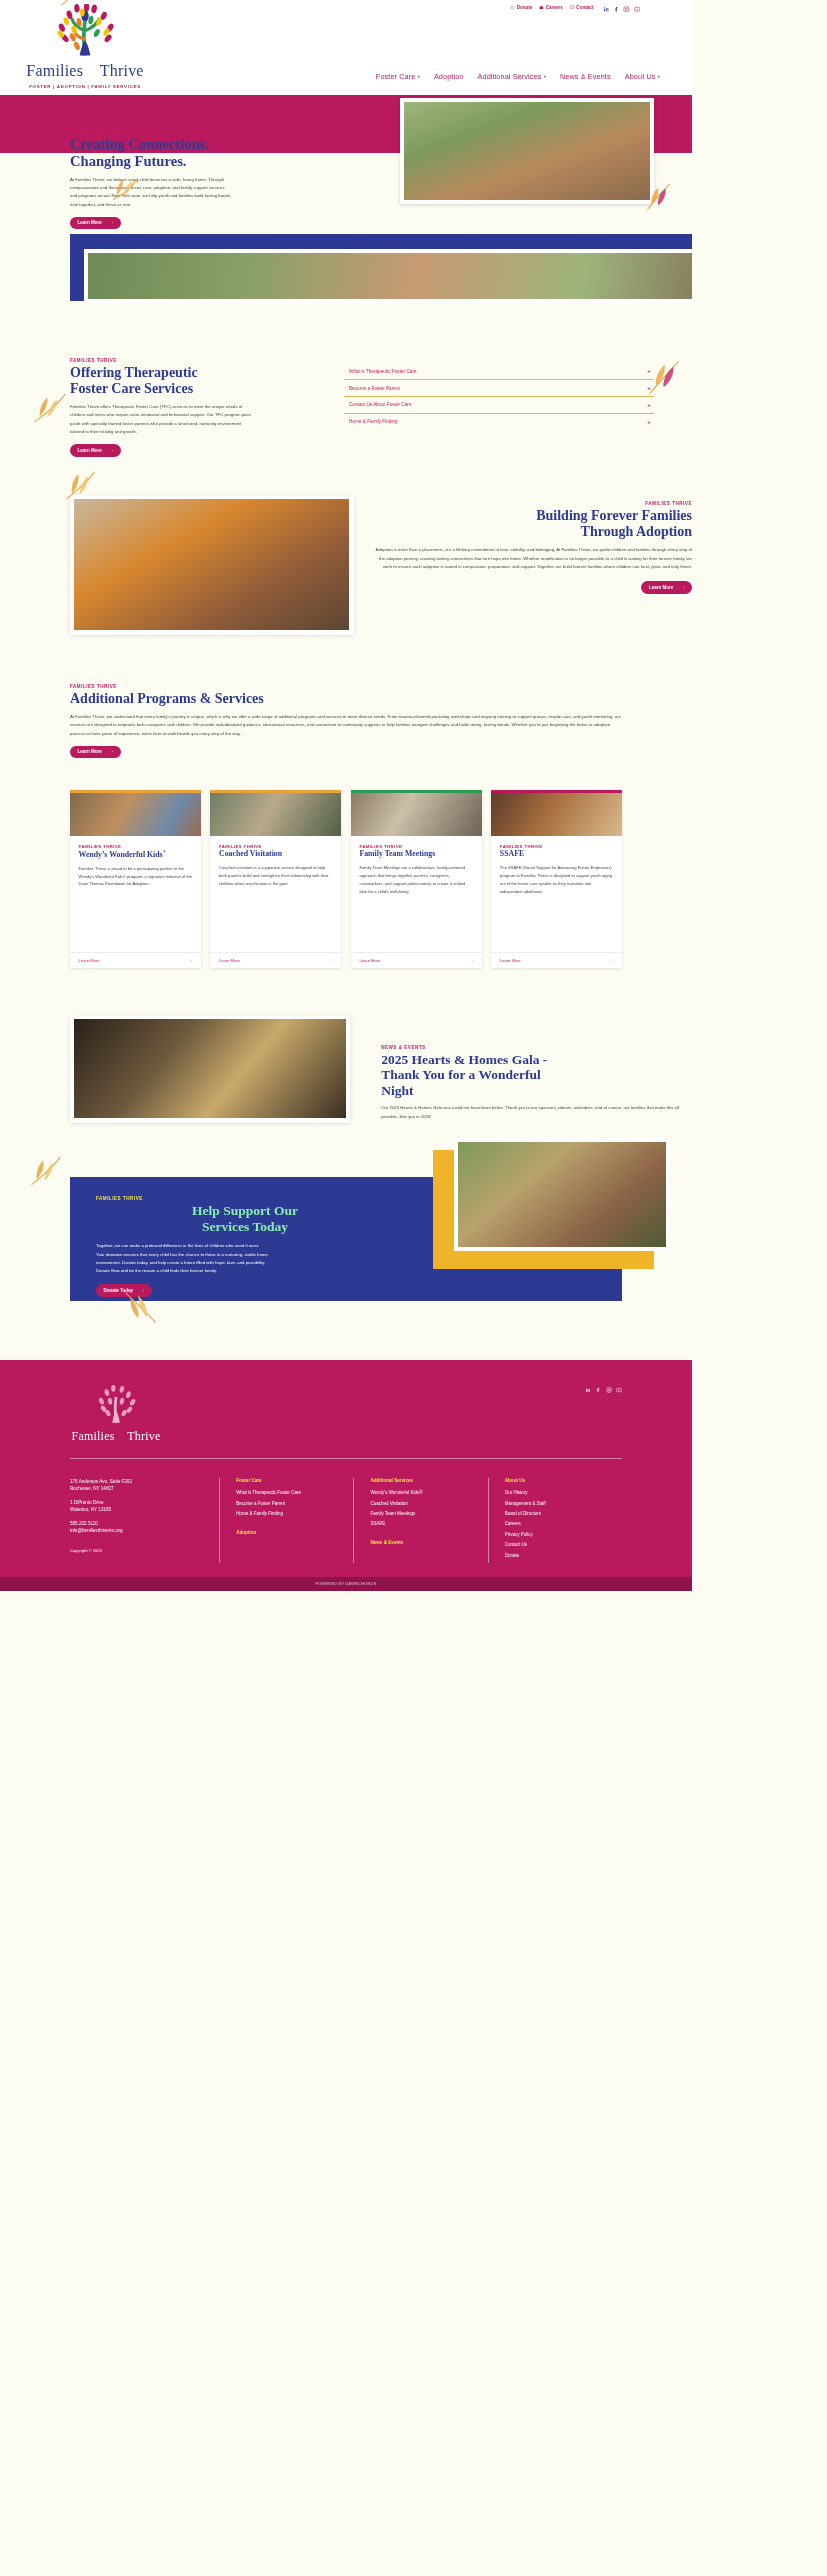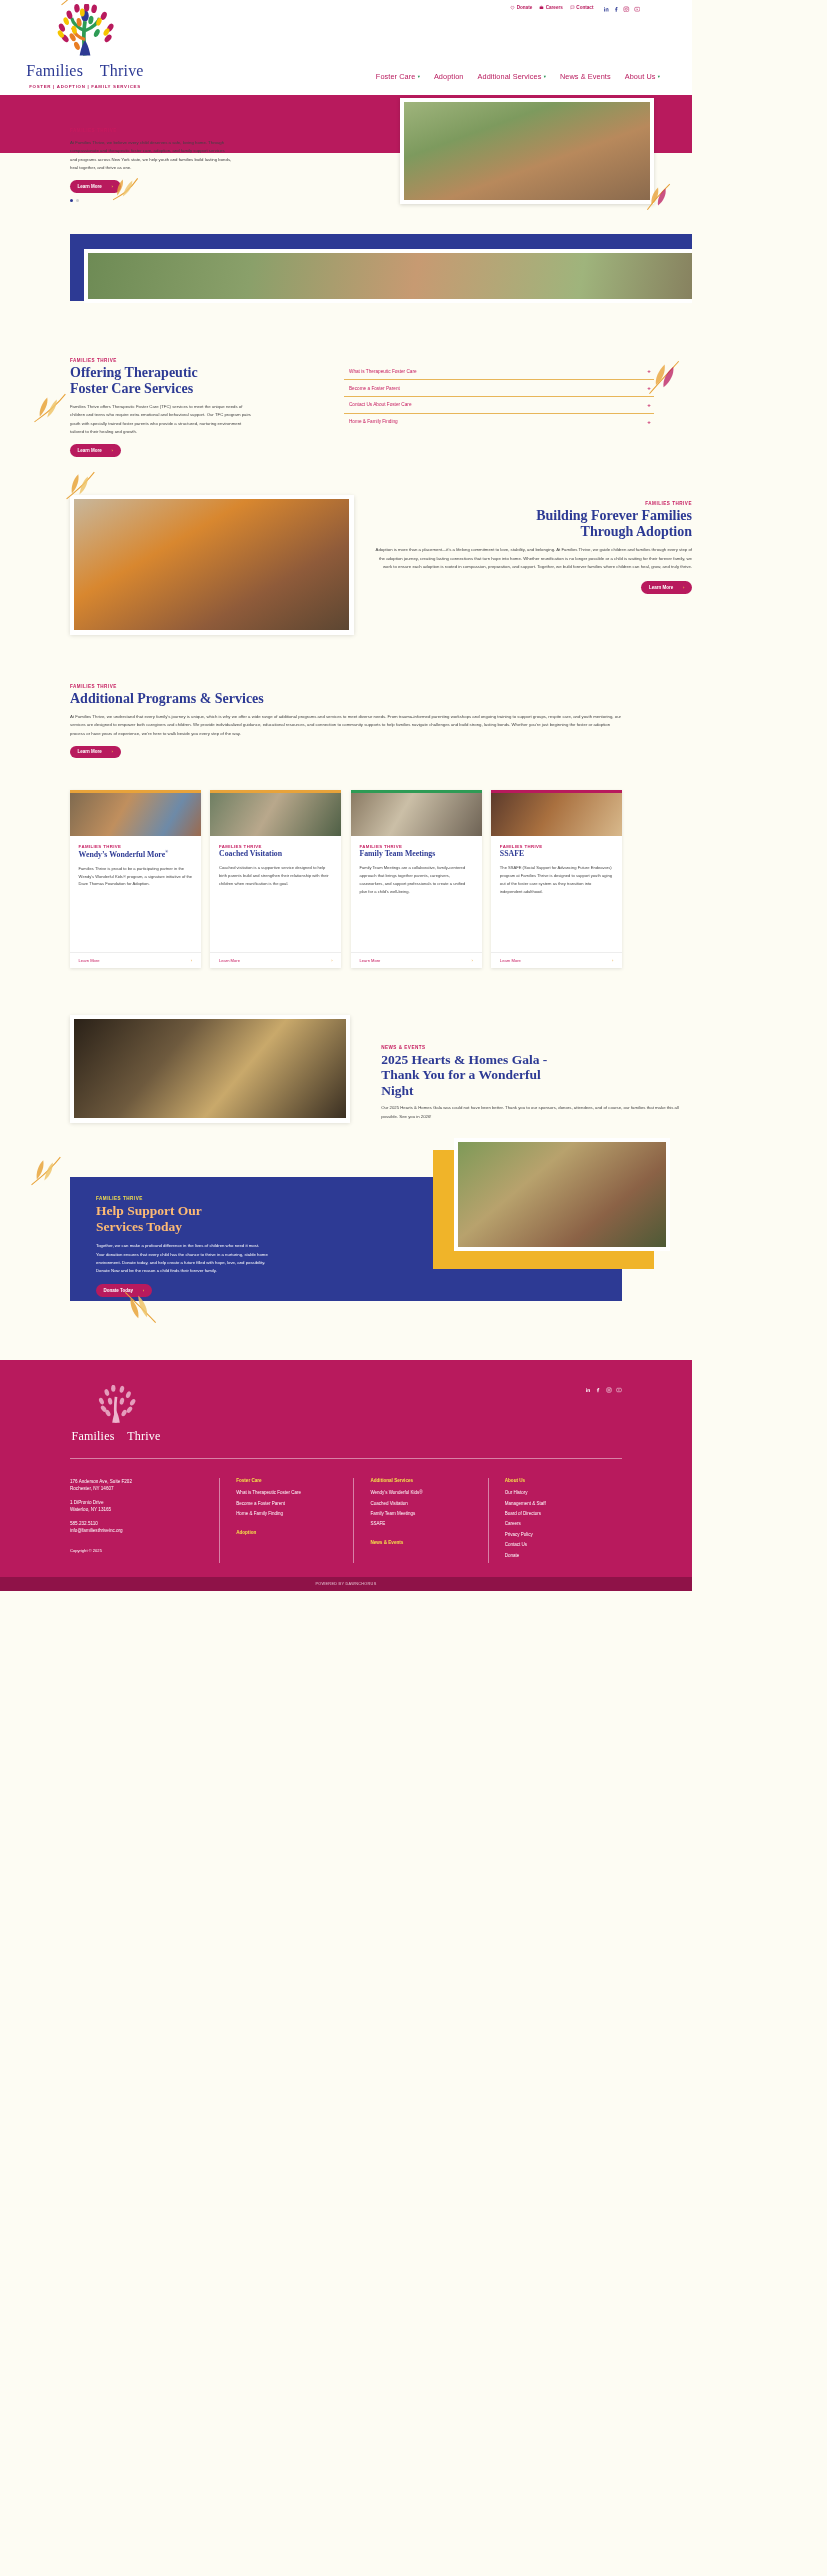--- a/index.html
+++ b/index.html
@@ -111,21 +111,21 @@
   
   .news { display: flex; margin-top: 47px; }
   .news-photo { width: 310px; margin-left: 70px; height: 108px; background: #fff; padding: 4.3px; box-shadow: 0 1.1px 4.3px rgba(0,0,0,.14); }
   .news-text { width: 345px; margin-left: 31px; padding-top: 30px; }
   h2.news-title { font-family: "Liberation Serif", serif; color: #2d3a94; font-weight: 700; font-size: 13.5px; line-height: 1.15; margin-top: 2.2px; }
 
   
   .donate-wrap { position: relative; margin-top: 54px; padding-bottom: 59px; }
   .donate-box { margin: 0 70px; background: #2d3a94; height: 124px; position: relative; }
   .donate-inner { padding: 19.4px 0 0 26px; width: 324px; }
-  .donate-inner h2 { font-family: "Liberation Serif", serif; color: #fdba74; font-size: 13.5px; line-height: 1.16; margin-top: 2.2px; font-weight: 700;}
+  .donate-inner h2 { font-family: "Liberation Serif", serif; color: #86efac; font-size: 13.5px; line-height: 1.16; margin-top: 2.2px; font-weight: 700; text-align: center;}
   .donate-inner p { color: #fff; font-size: 4.3px; line-height: 1.95; margin-top: 7.6px; max-width: 173px; }
   .donate-photo { position: absolute; right: -24px; top: -19.4px; width: 237px; height: 127px; }
   .donate-gold { position: absolute; right: -7.6px; top: -7.6px; width: 221px; height: 119px; background: #f0b429; }
   .donate-pic { position: absolute; right: -24px; top: -19.4px; width: 216px; height: 113px; background: #fff; padding: 3.8px; }
 
   
   .footer { background: #b81a5d; color: #fff; padding: 25px 70px 14px 70px; position: relative; }
   .footer-top { display: flex; align-items: flex-start; justify-content: space-between; padding-bottom: 16px; }
   .f-logo { width: 92px; text-align: center; }
   .f-logo .logo-name { color: #fff; font-size: 12px; }
@@ -259,20 +259,24 @@
         <span class="caret">▾</span>
       </a>
     </div>
   </div>
 
   <div class="hero">
     <div class="hero-band"></div>
 
     <div class="hero-inner">
       <div class="eyebrow">FAMILIES THRIVE</div>
+      <h1 class="display">
+        <span>Creating Connections.</span><br>
+        <span>Changing Futures.</span>
+      </h1>
       <p class="body-copy">At Families Thrive, we believe every child deserves a safe, loving home. Through compassionate and therapeutic foster care, adoption, and family support services and programs across New York state, we help youth and families build lasting bonds, heal together, and thrive as one.</p>
       <a class="btn" href="#">
         <span>Learn More</span>
         <span class="arr">›</span>
       </a>
       <div class="dots">
         <span class="dot on"></span>
         <span class="dot"></span>
       </div>
     </div>
@@ -380,21 +384,21 @@
     </a>
   </div>
 
   <div class="cards">
 
     <div class="card">
       <div class="card-top" style="background:#e8a33a"></div>
       <div class="card-img" style="background:linear-gradient(120deg,#7f6a4f 0%,#c08f5e 40%,#6d8aa8 75%,#9c6a4d 100%)"></div>
       <div class="card-body">
         <div class="card-eyebrow">FAMILIES THRIVE</div>
-        <div class="card-title"><span>Wendy’s Wonderful More</span><sup>®</sup></div>
+        <div class="card-title"><span>Wendy’s Wonderful Kids</span><sup>®</sup></div>
         <p class="card-copy">Families Thrive is proud to be a participating partner in the Wendy's Wonderful Kids® program, a signature initiative of the Dave Thomas Foundation for Adoption.</p>
       </div>
       <div class="card-foot">
         <span>Learn More</span>
         <span class="arr">›</span>
       </div>
     </div>
 
     <div class="card">
       <div class="card-top" style="background:#e8a33a"></div>

